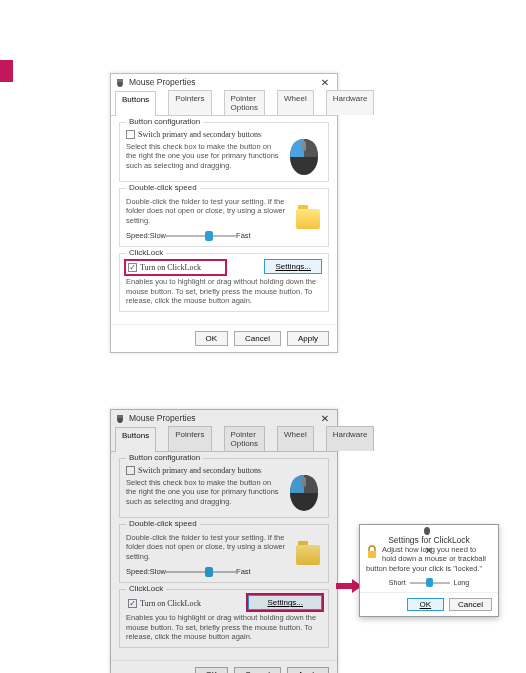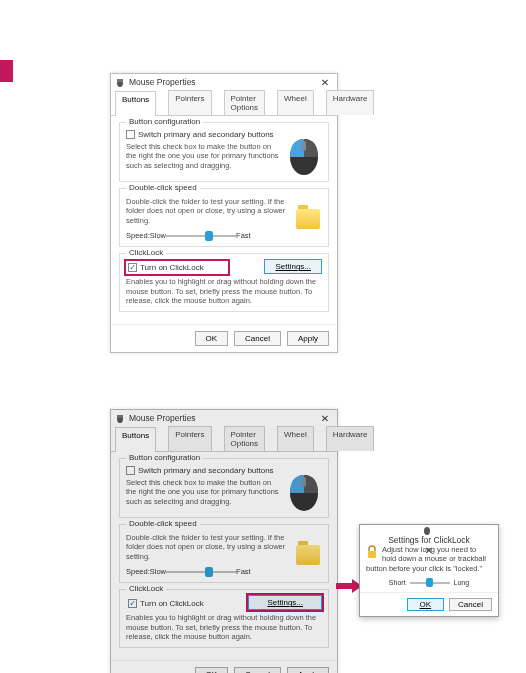--- a/index.html
+++ b/index.html
@@ -83,20 +83,21 @@
     background: #fff;
     padding: 0 3px;
     font-size: 8px;
     color: #333;
   }
   .chkrow {
     display:flex; align-items:center; gap:3px;
     font-size: 8px;
     color:#333;
     margin-top: 2px;
+    font-family: Liberation Serif, serif;
   }
   .chkbox {
     width: 9px; height: 9px; border:1px solid #888; background:#fff;
     display:flex; align-items:center; justify-content:center;
     font-size: 8px; color:#0066cc;
   }
   .desc {
     font-size: 7.5px;
     color: #555;
     margin-top: 3px;

